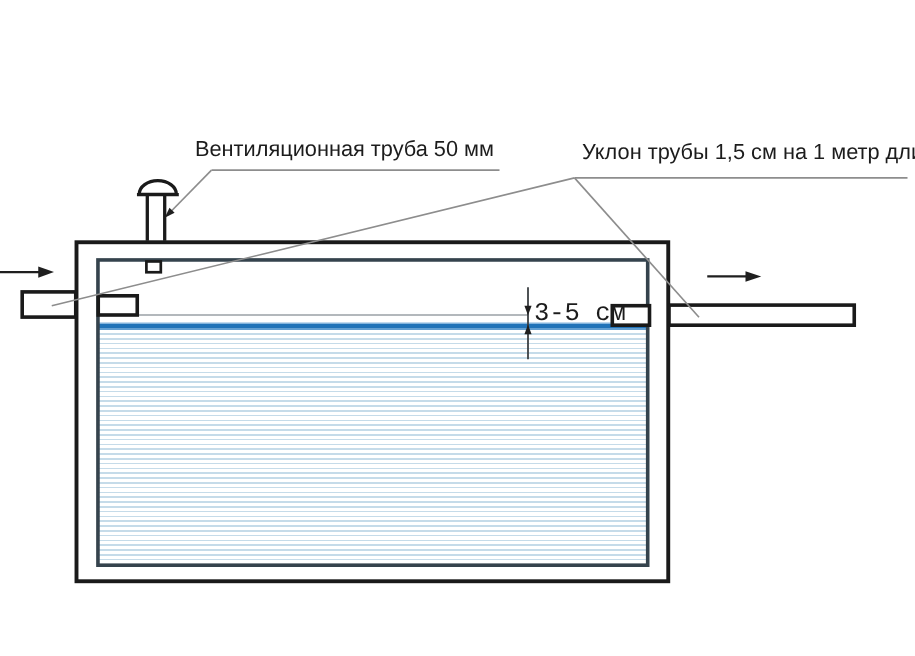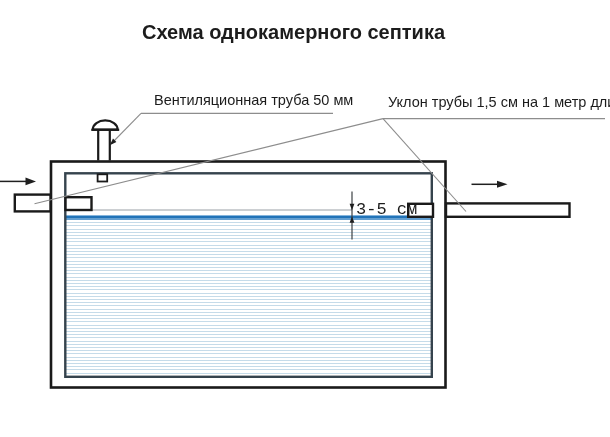--- a/index.html
+++ b/index.html
@@ -12,21 +12,21 @@
   html,body{margin:0;padding:0;background:#ffffff;}
   .canvas{
     position:relative;
     width:610px;height:437px;
     background:#ffffff;
     font-family:"Liberation Sans", sans-serif;
     overflow:hidden;
   }
   .txt{position:absolute;white-space:nowrap;color:#1c1c1c;}
   .title{left:142px;top:21px;font-size:20px;font-weight:bold;}
-  .lbl-vent{left:154px;top:92px;font-size:14.5px;}
+  .lbl-vent{left:130px;top:92px;font-size:14.5px;}
   .lbl-slope{left:388px;top:94px;font-size:14.5px;}
   .lbl-gap{left:356px;top:200px;font-size:17px;font-family:Liberation Mono, monospace;}
   .water-surface{
     position:absolute;left:66px;top:215px;width:365px;height:4.5px;
     background:linear-gradient(180deg,#85b5dd 0 1px,var(--water-surface) 1px 3.5px,#639fd1 3.5px 4.5px);
   }
   .water-stripes{
     position:absolute;left:66px;top:219.5px;width:365px;height:157px;
     background:repeating-linear-gradient(180deg,#ffffff 0 2.2px,var(--water-stripe) 2.2px 3.2px);
   }
@@ -90,17 +90,16 @@
     <g>
       <line class="thin" x1="141" y1="113.4" x2="333" y2="113.4"></line>
       <line class="thin" x1="141" y1="113.4" x2="111.5" y2="143.5"></line>
       <polygon class="blk" points="109.8,145.2 116.4,141.9 113,138.5"></polygon>
       <line class="thin" x1="383" y1="118.6" x2="605" y2="118.6"></line>
       <line class="thin" x1="383" y1="118.6" x2="34.5" y2="203.8"></line>
       <line class="thin" x1="383" y1="118.6" x2="466" y2="211.5"></line>
     </g>
   </svg>
 
-  <div class="txt title">Схема однокамерного септика</div>
   <div class="txt lbl-vent">Вентиляционная труба 50 мм</div>
   <div class="txt lbl-slope">Уклон трубы 1,5 см на 1 метр длины</div>
   <div class="txt lbl-gap">3-5 см</div>
 </div>
 
 </body></html>

